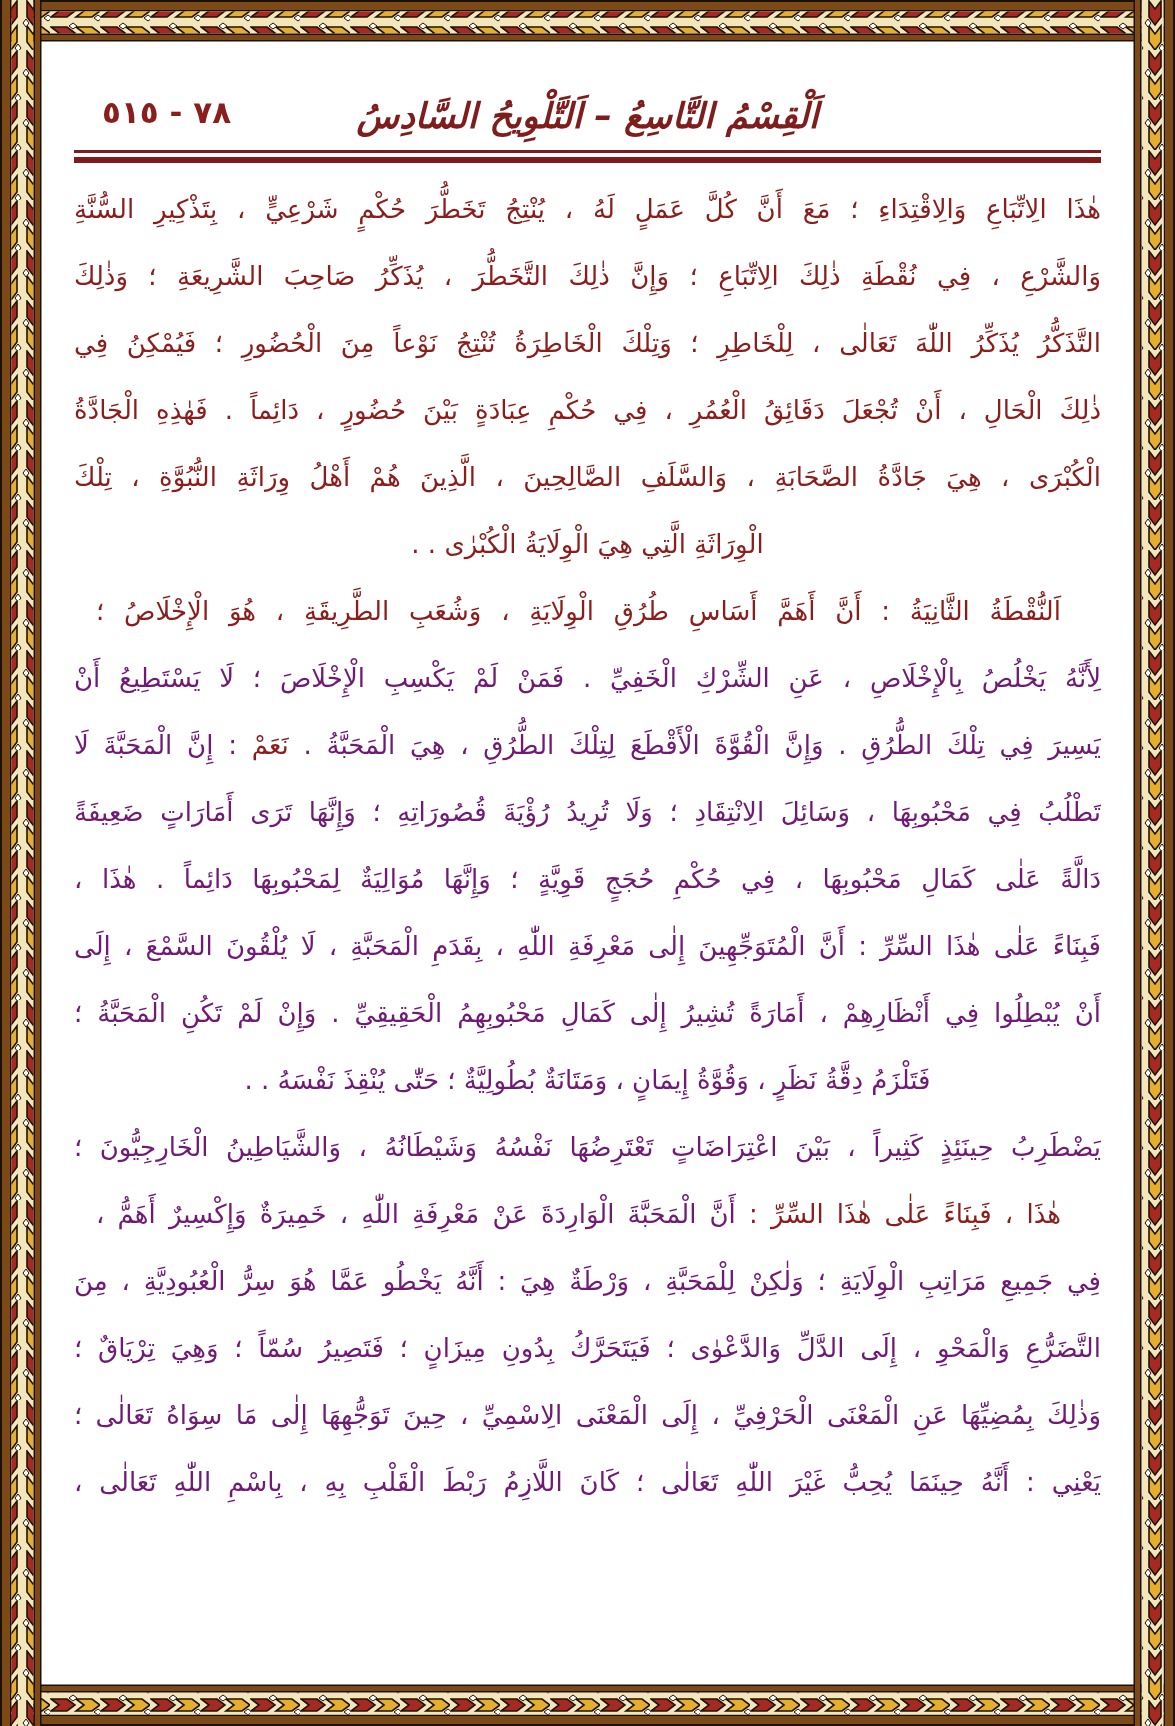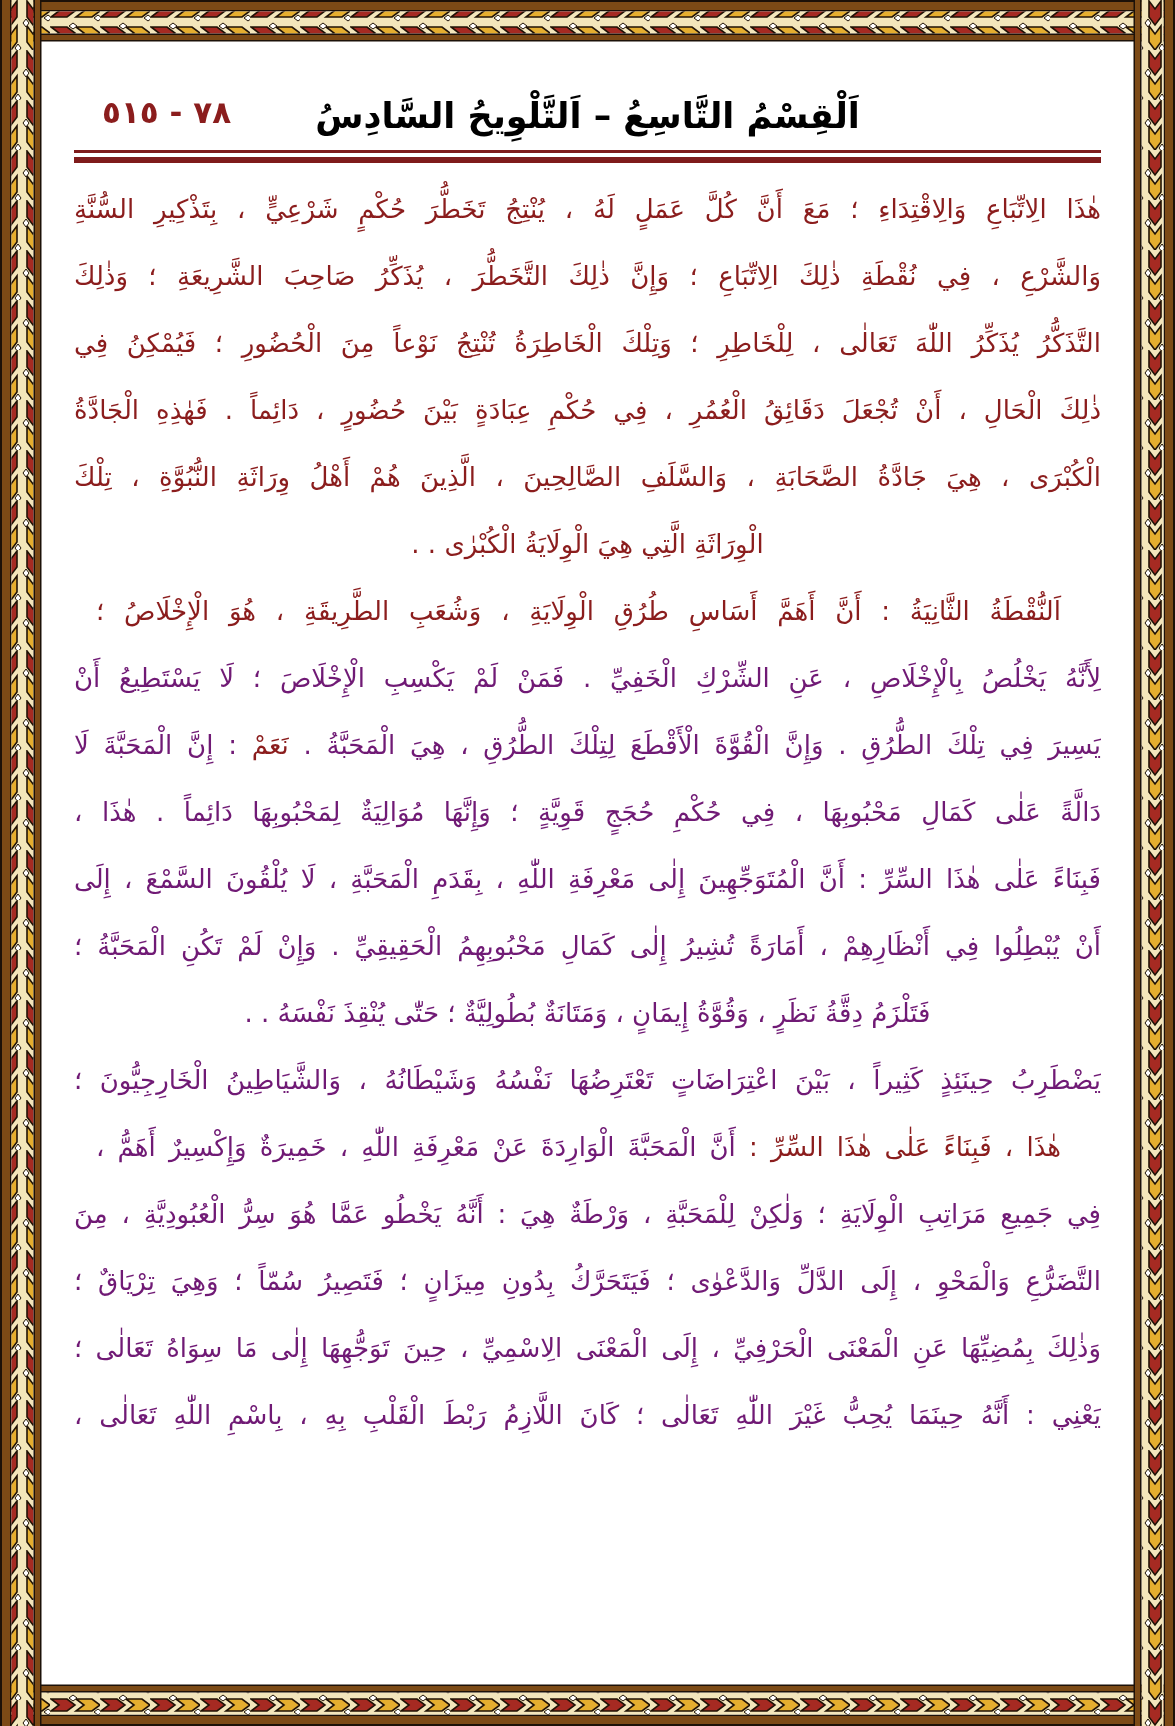--- a/index.html
+++ b/index.html
@@ -8,22 +8,23 @@
     font-family:"DejaVu Sans", sans-serif;overflow:hidden;
   }
   .frame{position:absolute;inset:0;pointer-events:none;}
   .content{position:absolute;left:72px;right:72px;top:0;}
   .hdr{position:absolute;top:84px;left:0;right:0;height:64px;}
   .pagenum{
     position:absolute;left:30px;top:10px;
     font-size:31px;font-weight:bold;color:#8b1d1d;letter-spacing:2px;text-align:center;
   }
   .title{
-    text-align:center;font-size:35px;font-weight:bold;color:#000000;
+    text-align:center;font-size:35px;font-weight:bold;color:#7f1d1d;
     line-height:64px;
+    font-style:italic;
   }
   .rule{position:absolute;top:150px;left:2px;right:2px;}
   .rule .r1{height:3px;background:#7f1b1b;}
   .rule .r2{height:4px;background:#ffffff;}
   .rule .r3{height:6px;background:#7f1b1b;}
   .bodytext{position:absolute;top:176px;left:2px;right:2px;}
   .line{
     height:67px;line-height:67px;font-size:26px;
     text-align:justify;overflow:hidden;
   }
@@ -109,20 +110,21 @@
   <div class="bodytext">
       <div class="line"><span class="red">هٰذَا الِاتِّبَاعِ وَالِاقْتِدَاءِ ؛ مَعَ أَنَّ كُلَّ عَمَلٍ لَهُ ، يُنْتِجُ تَخَطُّرَ حُكْمٍ شَرْعِيٍّ ، بِتَذْكِيرِ السُّنَّةِ</span></div>
       <div class="line"><span class="red">وَالشَّرْعِ ، فِي نُقْطَةِ ذٰلِكَ الِاتِّبَاعِ ؛ وَإِنَّ ذٰلِكَ التَّخَطُّرَ ، يُذَكِّرُ صَاحِبَ الشَّرِيعَةِ ؛ وَذٰلِكَ</span></div>
       <div class="line"><span class="red">التَّذَكُّرُ يُذَكِّرُ اللّٰهَ تَعَالٰى ، لِلْخَاطِرِ ؛ وَتِلْكَ الْخَاطِرَةُ تُنْتِجُ نَوْعاً مِنَ الْحُضُورِ ؛ فَيُمْكِنُ فِي</span></div>
       <div class="line"><span class="red">ذٰلِكَ الْحَالِ ، أَنْ تُجْعَلَ دَقَائِقُ الْعُمُرِ ، فِي حُكْمِ عِبَادَةٍ بَيْنَ حُضُورٍ ، دَائِماً . فَهٰذِهِ الْجَادَّةُ</span></div>
       <div class="line"><span class="red">الْكُبْرَى ، هِيَ جَادَّةُ الصَّحَابَةِ ، وَالسَّلَفِ الصَّالِحِينَ ، الَّذِينَ هُمْ أَهْلُ وِرَاثَةِ النُّبُوَّةِ ، تِلْكَ</span></div>
       <div class="line no-fill"><span class="red">الْوِرَاثَةِ الَّتِي هِيَ الْوِلَايَةُ الْكُبْرٰى . .</span></div>
       <div class="line indent"><span class="red">اَلنُّقْطَةُ الثَّانِيَةُ : أَنَّ أَهَمَّ أَسَاسِ طُرُقِ الْوِلَايَةِ ، وَشُعَبِ الطَّرِيقَةِ ، هُوَ الْإِخْلَاصُ ؛</span></div>
       <div class="line"><span class="ink">لِأَنَّهُ يَخْلُصُ بِالْإِخْلَاصِ ، عَنِ الشِّرْكِ الْخَفِيِّ . فَمَنْ لَمْ يَكْسِبِ الْإِخْلَاصَ ؛ لَا يَسْتَطِيعُ أَنْ</span></div>
       <div class="line"><span class="ink">يَسِيرَ فِي تِلْكَ الطُّرُقِ . وَإِنَّ الْقُوَّةَ الْأَقْطَعَ لِتِلْكَ الطُّرُقِ ، هِيَ الْمَحَبَّةُ . </span><span class="red">نَعَمْ</span><span class="ink"> : إِنَّ الْمَحَبَّةَ لَا</span></div>
+      <div class="line"><span class="ink">تَطْلُبُ فِي مَحْبُوبِهَا ، وَسَائِلَ الِانْتِقَادِ ؛ وَلَا تُرِيدُ رُؤْيَةَ قُصُورَاتِهِ ؛ وَإِنَّهَا تَرَى أَمَارَاتٍ ضَعِيفَةً</span></div>
       <div class="line"><span class="ink">دَالَّةً عَلٰى كَمَالِ مَحْبُوبِهَا ، فِي حُكْمِ حُجَجٍ قَوِيَّةٍ ؛ وَإِنَّهَا مُوَالِيَةٌ لِمَحْبُوبِهَا دَائِماً . هٰذَا ،</span></div>
       <div class="line"><span class="ink">فَبِنَاءً عَلٰى هٰذَا السِّرِّ : أَنَّ الْمُتَوَجِّهِينَ إِلٰى مَعْرِفَةِ اللّٰهِ ، بِقَدَمِ الْمَحَبَّةِ ، لَا يُلْقُونَ السَّمْعَ ، إِلَى</span></div>
       <div class="line"><span class="ink">أَنْ يُبْطِلُوا فِي أَنْظَارِهِمْ ، أَمَارَةً تُشِيرُ إِلٰى كَمَالِ مَحْبُوبِهِمُ الْحَقِيقِيِّ . وَإِنْ لَمْ تَكُنِ الْمَحَبَّةُ ؛</span></div>
       <div class="line no-fill"><span class="ink">فَتَلْزَمُ دِقَّةُ نَظَرٍ ، وَقُوَّةُ إِيمَانٍ ، وَمَتَانَةٌ بُطُولِيَّةٌ ؛ حَتّٰى يُنْقِذَ نَفْسَهُ . .</span></div>
       <div class="line"><span class="ink">يَضْطَرِبُ حِينَئِذٍ كَثِيراً ، بَيْنَ اعْتِرَاضَاتٍ تَعْتَرِضُهَا نَفْسُهُ وَشَيْطَانُهُ ، وَالشَّيَاطِينُ الْخَارِجِيُّونَ ؛</span></div>
       <div class="line indent"><span class="red">هٰذَا ، فَبِنَاءً عَلٰى هٰذَا السِّرِّ : </span><span class="ink">أَنَّ الْمَحَبَّةَ الْوَارِدَةَ عَنْ مَعْرِفَةِ اللّٰهِ ، خَمِيرَةٌ وَإِكْسِيرٌ أَهَمُّ ،</span></div>
       <div class="line"><span class="ink">فِي جَمِيعِ مَرَاتِبِ الْوِلَايَةِ ؛ وَلٰكِنْ لِلْمَحَبَّةِ ، وَرْطَةٌ هِيَ : أَنَّهُ يَخْطُو عَمَّا هُوَ سِرُّ الْعُبُودِيَّةِ ، مِنَ</span></div>
       <div class="line"><span class="ink">التَّضَرُّعِ وَالْمَحْوِ ، إِلَى الدَّلِّ وَالدَّعْوٰى ؛ فَيَتَحَرَّكُ بِدُونِ مِيزَانٍ ؛ فَتَصِيرُ سُمّاً ؛ وَهِيَ تِرْيَاقٌ ؛</span></div>
       <div class="line"><span class="ink">وَذٰلِكَ بِمُضِيِّهَا عَنِ الْمَعْنَى الْحَرْفِيِّ ، إِلَى الْمَعْنَى الِاسْمِيِّ ، حِينَ تَوَجُّهِهَا إِلٰى مَا سِوَاهُ تَعَالٰى ؛</span></div>
       <div class="line"><span class="ink">يَعْنِي : أَنَّهُ حِينَمَا يُحِبُّ غَيْرَ اللّٰهِ تَعَالٰى ؛ كَانَ اللَّازِمُ رَبْطَ الْقَلْبِ بِهِ ، بِاسْمِ اللّٰهِ تَعَالٰى ،</span></div>

